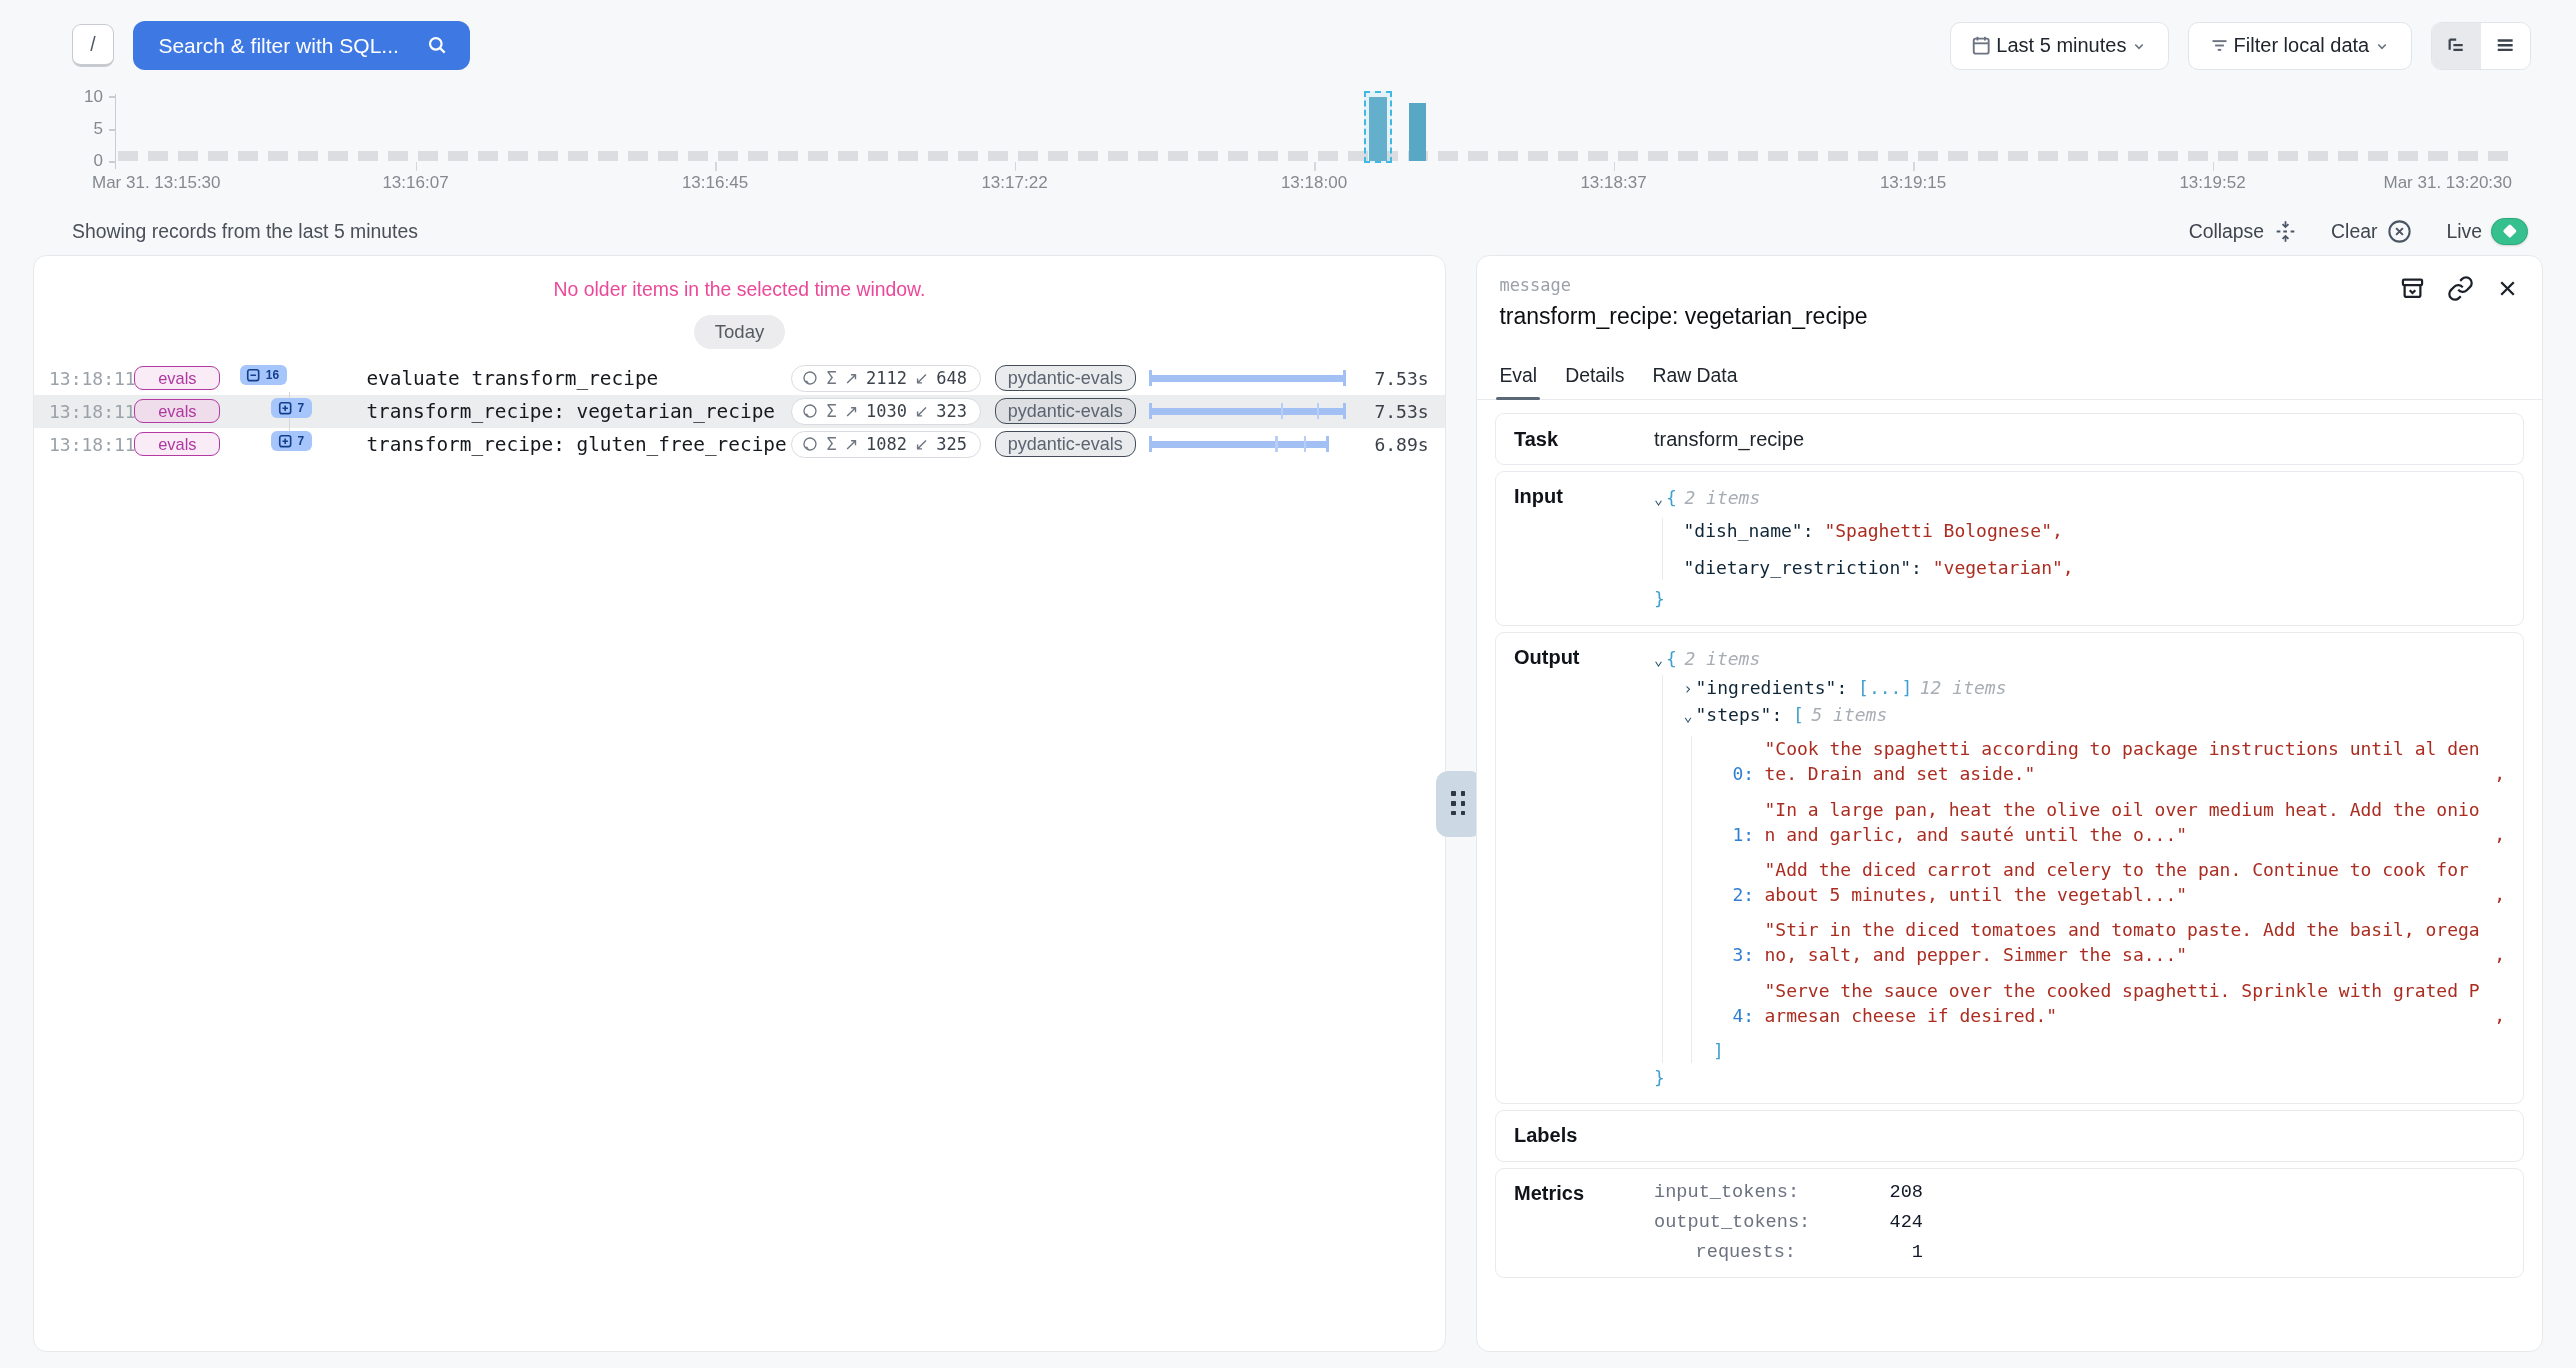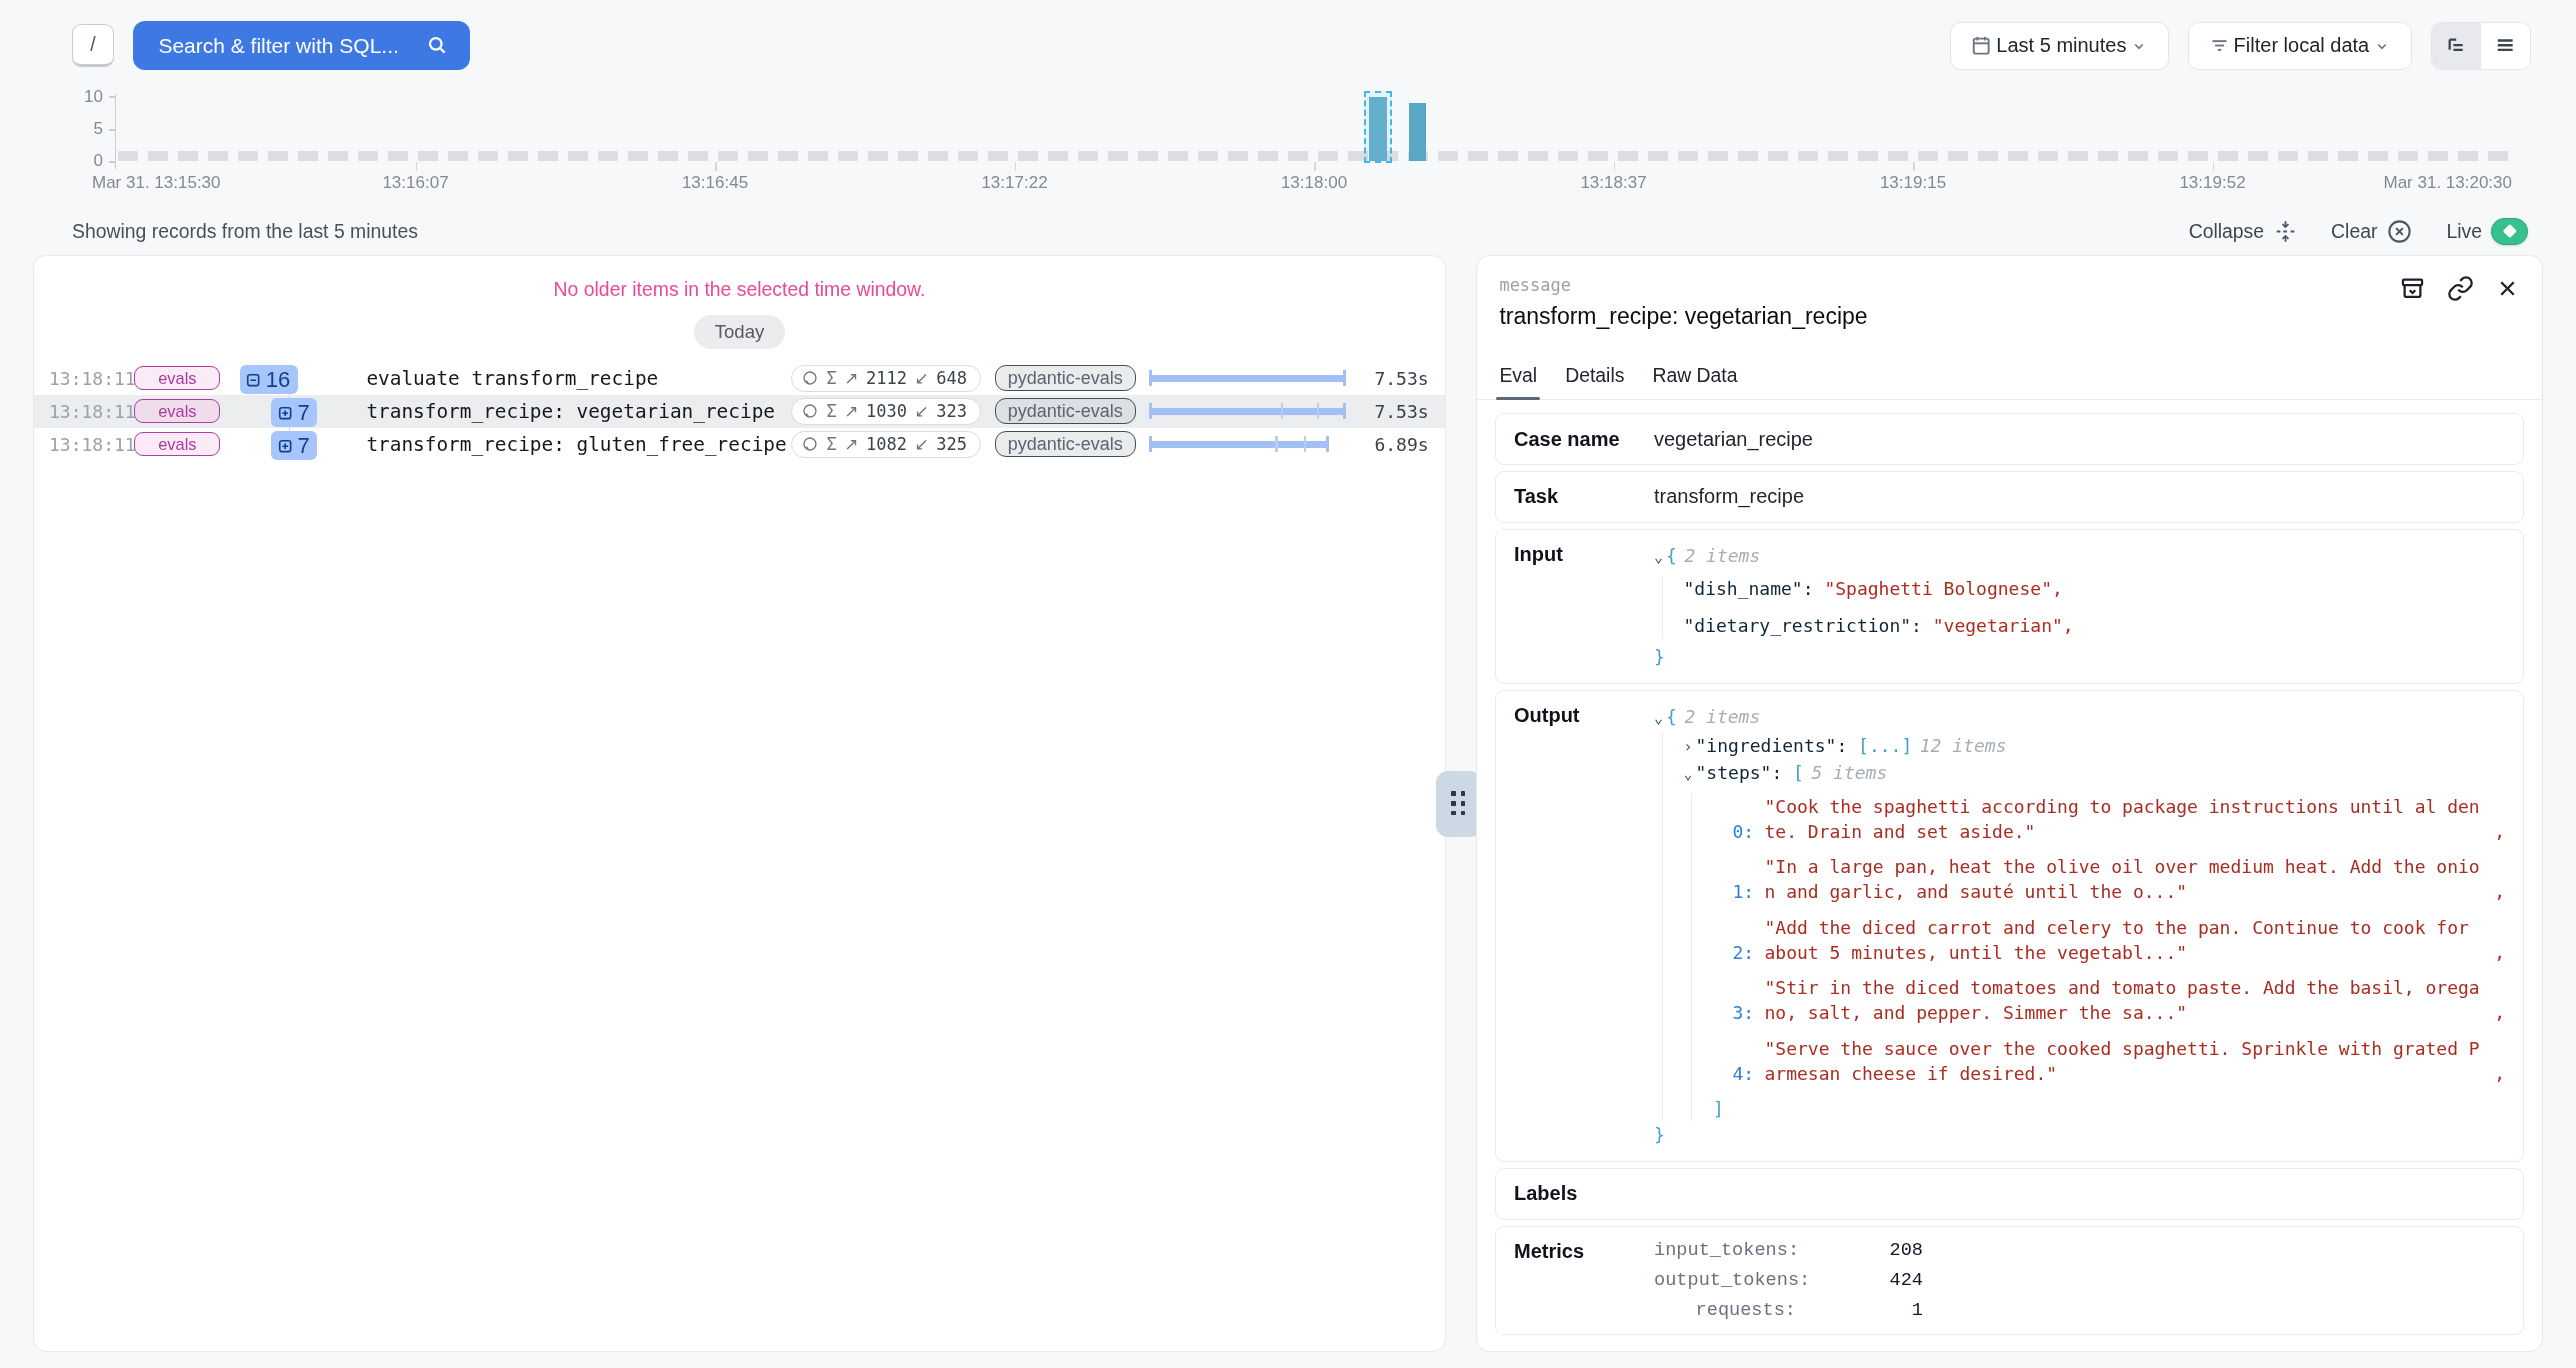--- a/index.html
+++ b/index.html
@@ -53,21 +53,21 @@
   
   .empty-note { margin-top:22.4px; text-align:center; font-size:19.4px; color:#ec4899; }
   .today-pill { margin:13.4px auto 0; width:fit-content; background:#ececef; color:#555b63; font-size:18.6px; border-radius:745px; padding:6px 21px; cursor:pointer; }
   .rows { position:relative; margin-top:13px; }
   .trace-row { display:flex; align-items:center; height:33px; padding:0 16.4px 0 15px; cursor:pointer; }
   .trace-row.selected { background:#ebedef; }
   .c-time { width:75px; font-size:18px; color:#9aa1a8; }
   .tag-evals { width:86px; margin-left:10.4px; text-align:center; font-size:16.4px; color:#b0379f; background:#f9ecf7; border:1.5px solid #b23aa2; border-radius:9px; padding:1.5px 0; cursor:pointer; }
   .trace-row.selected .tag-evals { background:#efddeb; }
   .c-tree { width:146px; position:relative; height:100%; }
-  .count-badge { position:absolute; top:3.7px; display:flex; align-items:center; gap:4.5px; background:#a6c6fb; color:#123e8c; border-radius:6px; padding:1.5px 7.5px 1.5px 5.2px; font-size:22px; font-weight:normal; cursor:pointer; }
+  .count-badge { position:absolute; top:3.7px; display:flex; align-items:center; gap:4.5px; background:#a6c6fb; color:#123e8c; border-radius:6px; padding:1.5px 7.5px 1.5px 5.2px; font-size:12px; font-weight:bold; cursor:pointer; }
   .count-badge .sq { color:#123e8c; }
   .lvl0 .count-badge { left:19.4px; }
   .lvl1 .count-badge { left:51px; }
   .elbow { position:absolute; width:19.4px; border-left:1.5px solid #d4d7db; border-bottom:1.5px solid #d4d7db; border-bottom-left-radius:7.5px; left:255px; }
   .elbowA { top:30px; height:21px; }
   .elbowB { top:30px; height:54px; }
   .c-name { font-size:19.4px; color:#15181d; white-space:nowrap; }
   .row-right { margin-left:auto; display:flex; align-items:center; gap:13.4px; }
   .token-pill { display:flex; align-items:center; gap:7.5px; border:1.5px solid #d8dbdf; border-radius:745px; background:#fff; padding:2.2px 13.4px 2.2px 9px; font-size:17px; color:#3b424b; }
   .token-pill .dim { color:#6d7680; }
@@ -386,24 +386,20 @@
     </div>
   </div>
 
   <div class="rp-tabs">
     <span class="tab active">Eval</span>
     <span class="tab">Details</span>
     <span class="tab">Raw Data</span>
   </div>
 
   <div class="rp-body">
-    <div class="field-card">
-      <span class="f-label">Case name</span>
-      <span class="f-value">vegetarian_recipe</span>
-    </div>
 
     <div class="field-card">
       <span class="f-label">Task</span>
       <span class="f-value">transform_recipe</span>
     </div>
 
     <div class="field-card">
       <span class="f-label">Input</span>
       <div class="json">
         <div class="j-line">

